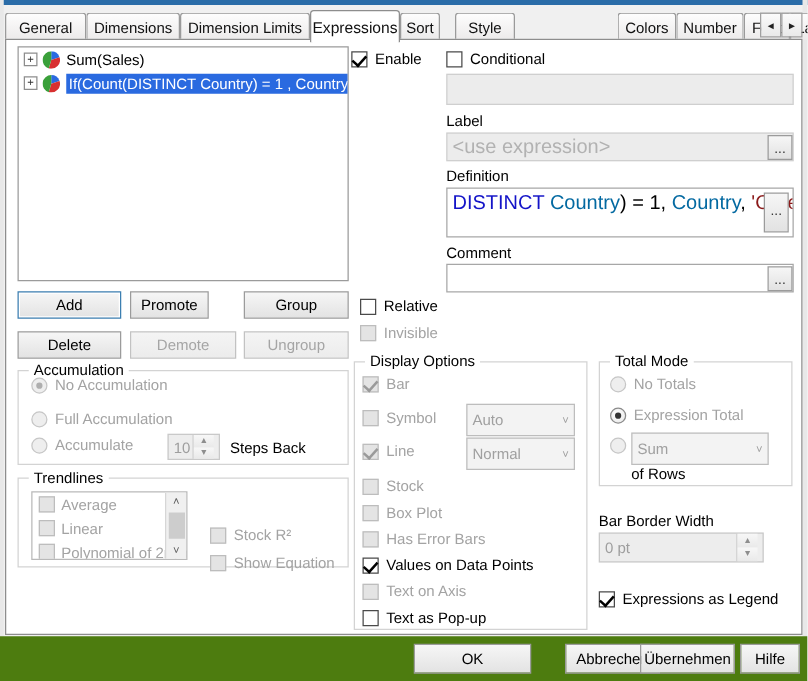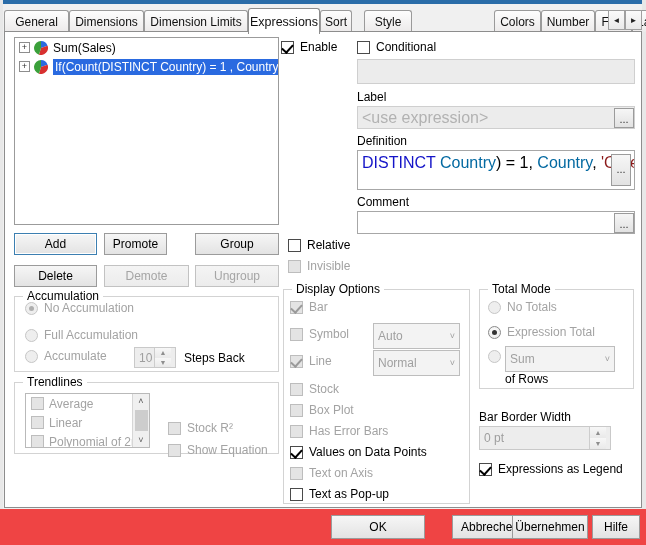--- a/index.html
+++ b/index.html
@@ -171,21 +171,21 @@
   .listrow{height:19px;display:flex;align-items:center;padding-left:5px;white-space:nowrap;}
   .scrollcol{
     position:absolute;right:0;top:0;width:16px;height:100%;
     background:#f0f0f0;border-left:1px solid #d6d6d6;
     display:flex;flex-direction:column;align-items:center;
   }
   .scrollcol .ar{height:16px;width:100%;display:flex;align-items:center;justify-content:center;font-size:9px;color:#5a5a5a;}
   .scrollcol .thumb{width:13px;height:24px;background:#cdcdcd;margin:2px 0;}
 
   
-  .footer{position:absolute;left:0;top:509px;width:646px;height:36px;background:#ef4444;}
+  .footer{position:absolute;left:0;top:509px;width:646px;height:36px;background:#4d7c0f;}
 </style>
 </head>
 <body>
 
 <div class="dialog">
 
   <div class="topedge"></div>
   <div class="sideedge-l"></div>
   <div class="sideedge-r"></div>
 
@@ -461,21 +461,21 @@
 
     <div class="caption" style="left:474px;top:378px;">Bar Border Width</div>
     <div class="spin" style="left:474px;top:394px;width:132px;height:24px;">
       <span>0 pt</span>
       <span class="btns">
         <div>▲</div>
         <div>▼</div>
       </span>
     </div>
 
-    <div class="row" style="left:474px;top:430px;">
+    <div class="row" style="left:474px;top:440px;">
       <span class="cb">
           <span class="tick"></span>
         </span>
       <span class="lbl">Expressions as Legend</span>
     </div>
 
   </div>
 
   <div class="footer">
     <div class="btn" style="left:331px;top:6px;width:94px;height:24px;">

